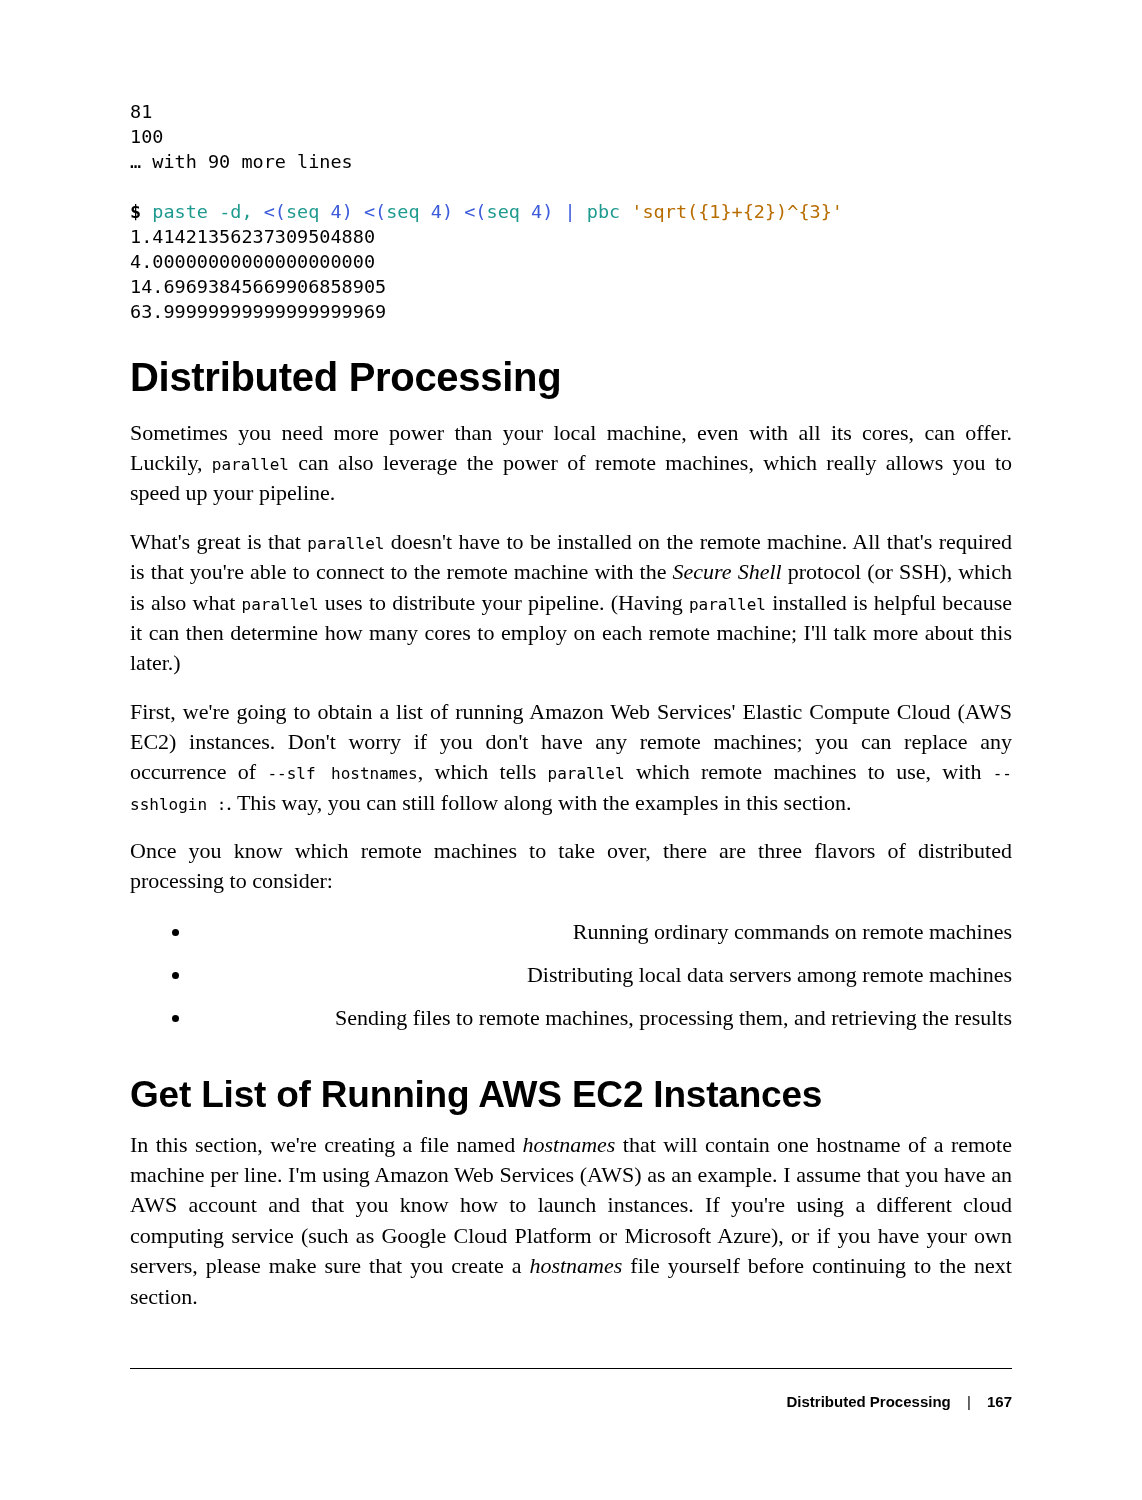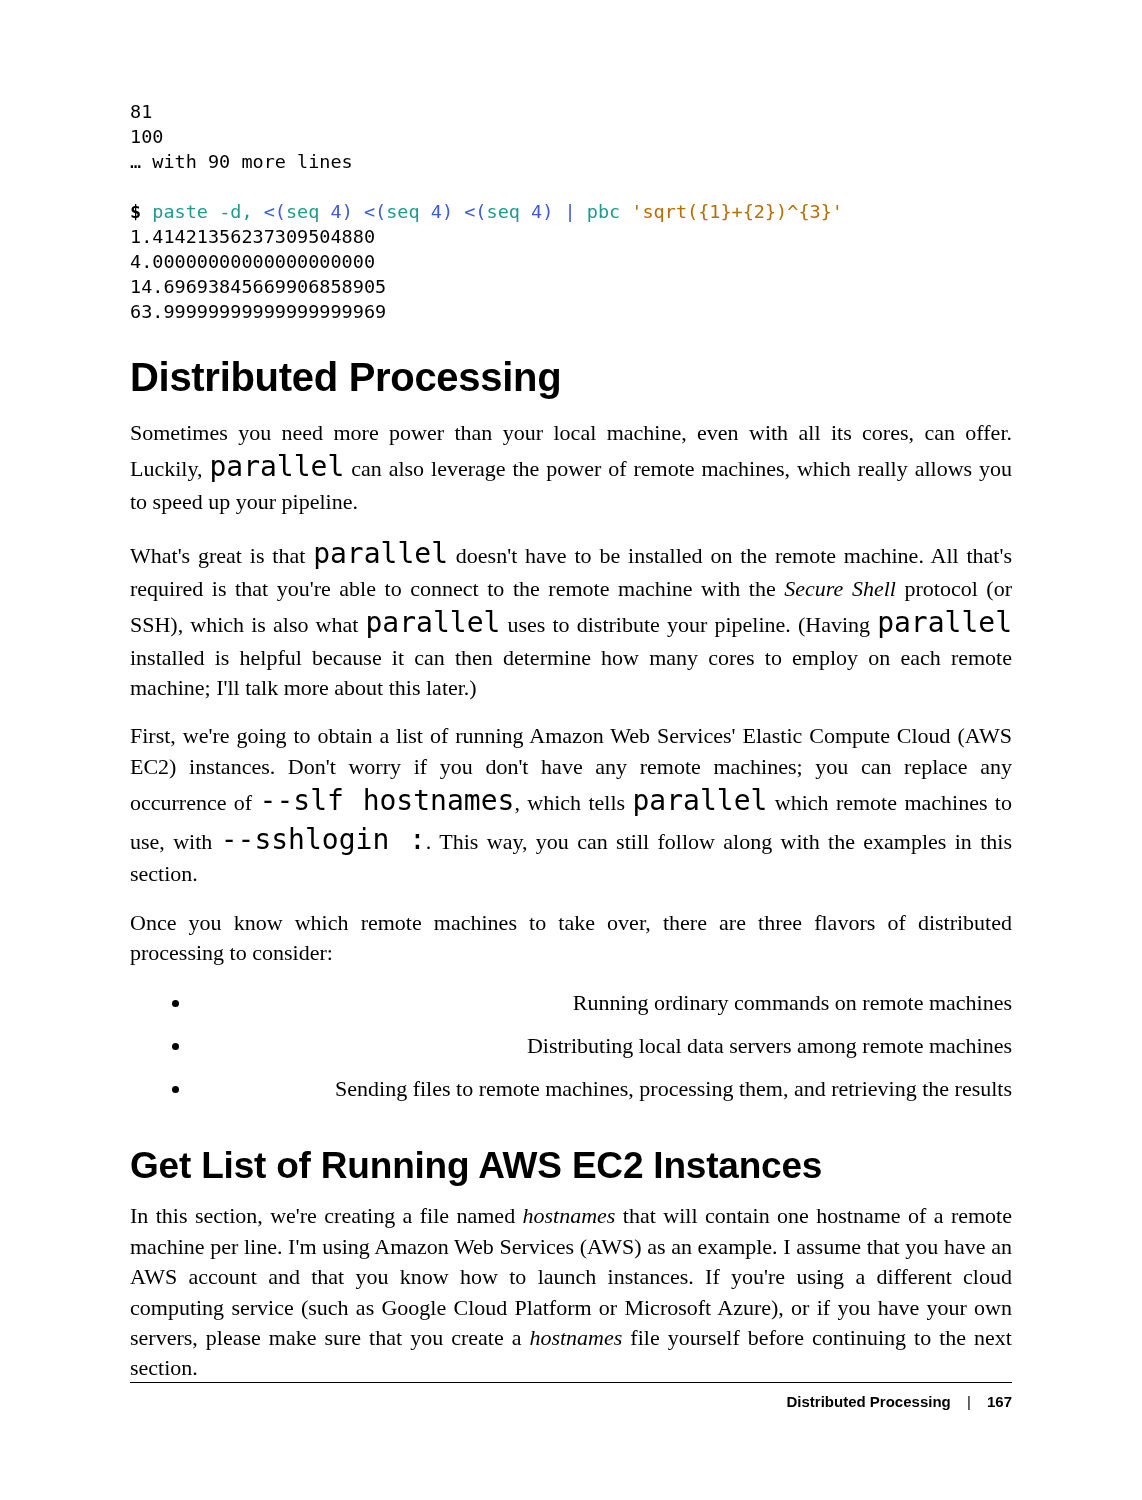--- a/index.html
+++ b/index.html
@@ -45,41 +45,41 @@
     letter-spacing: -0.2px;
   }
   p.body {
     font-size: 22px;
     line-height: 1.38;
     margin: 0 0 18px 0;
     text-align: justify;
   }
   code.inline {
     font-family: "Menlo", "Consolas", "DejaVu Sans Mono", monospace;
-    font-size: 28px;
+    font-size: 16px;
   }
   em { font-style: italic; }
   ul.bullets {
     margin: 4px 0 18px 0;
     padding-left: 62px;
     font-size: 22px;
     line-height: 1.5;
     text-align: right;
   }
   ul.bullets li {
     margin-bottom: 10px;
     padding-left: 4px;
   }
   .footer {
     position: absolute;
     left: 130px;
     right: 130px;
     bottom: 90px;
     border-top: 1px solid #000;
-    padding-top: 10px;
+    padding-top: 24px;
     text-align: right;
     font-family: "Myriad Pro", "Segoe UI", "Helvetica Neue", Arial, sans-serif;
     font-size: 15px;
   }
   .footer .ftitle { font-weight: 700; }
   .footer .sep { margin: 0 12px; }
   .footer .pnum { font-weight: 700; }
 </style>
 </head>
 <body>

